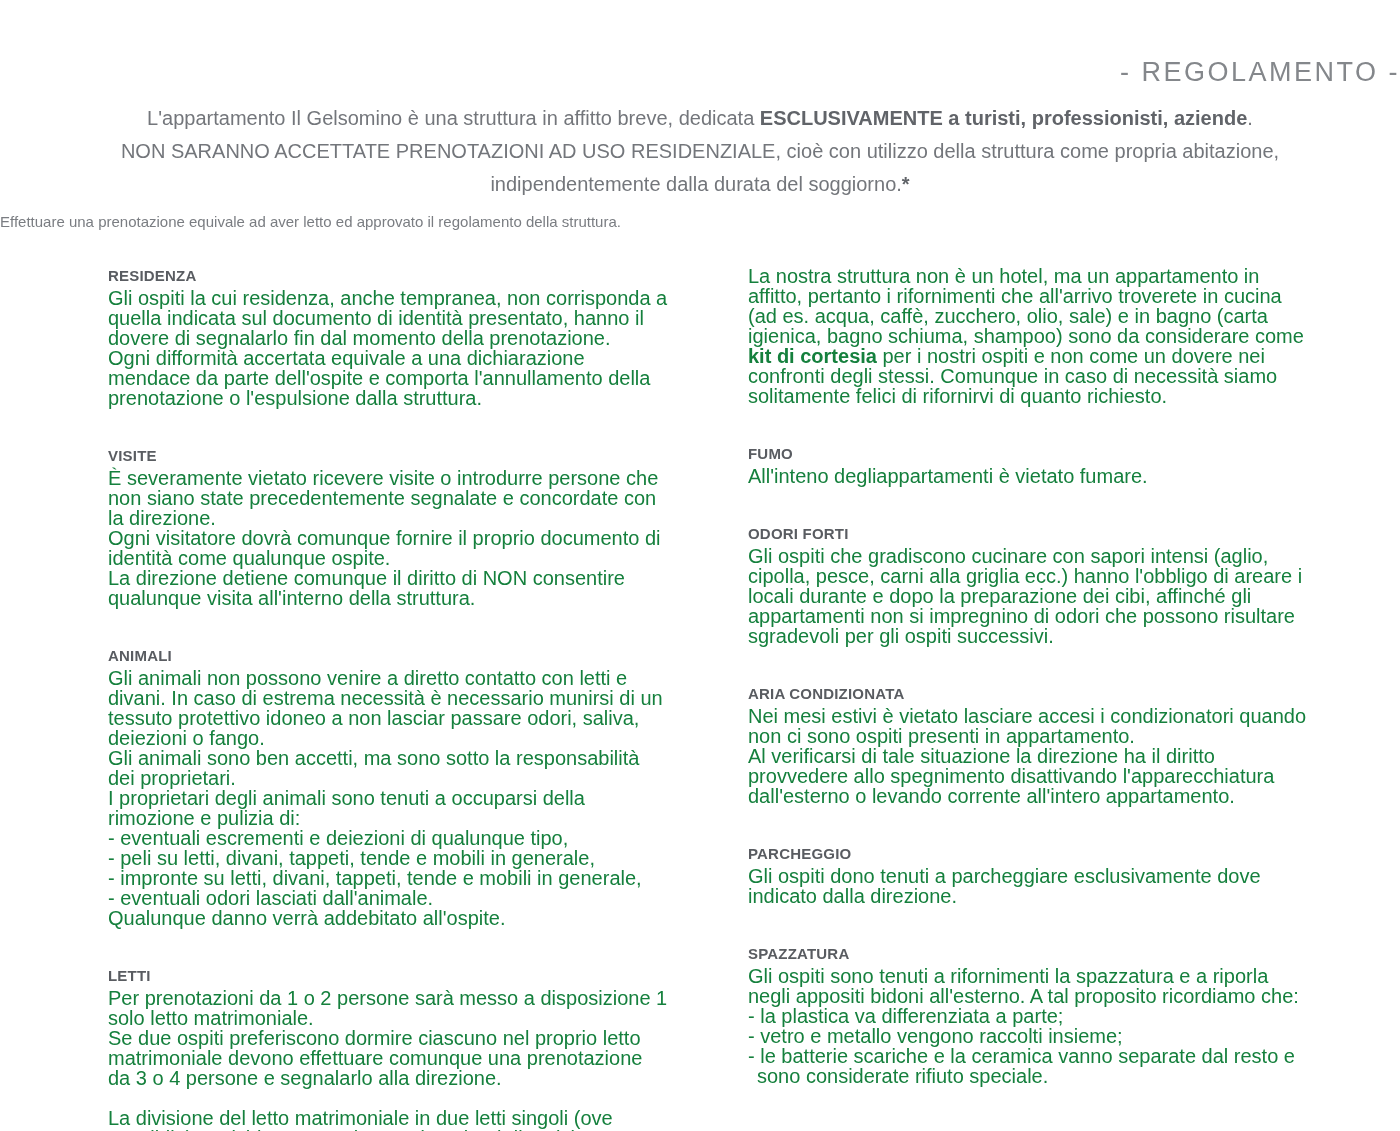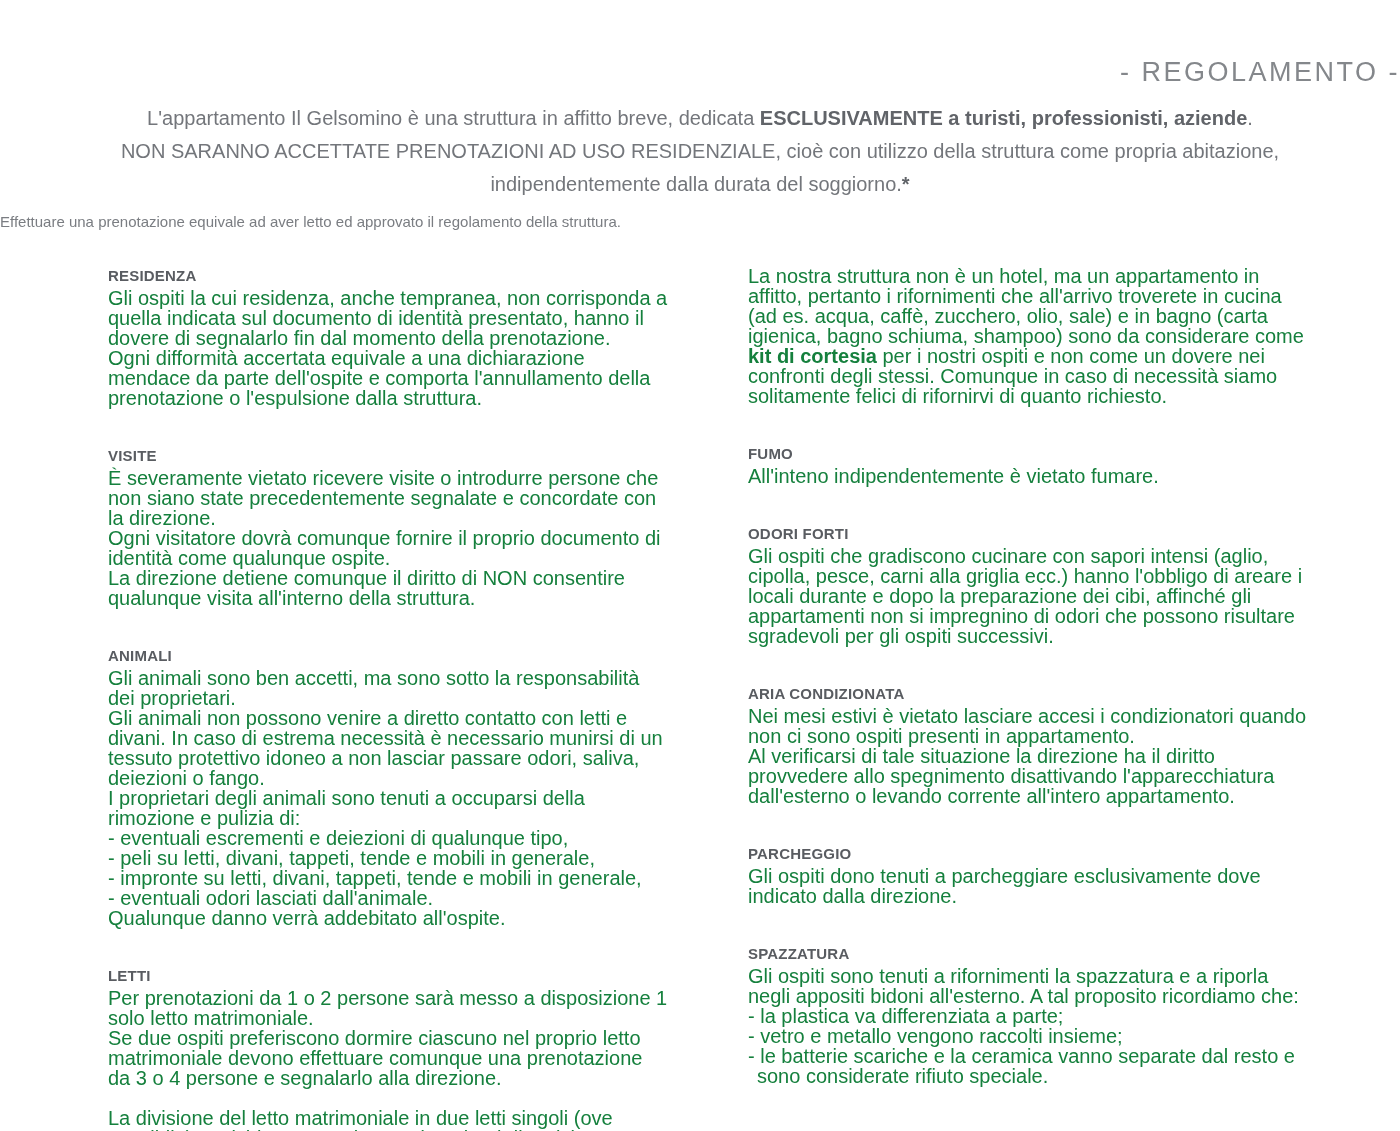--- a/index.html
+++ b/index.html
@@ -104,22 +104,22 @@
 
       <section class="rule-section">
         <h2>VISITE</h2>
         <p>È severamente vietato ricevere visite o introdurre persone che non siano state precedentemente segnalate e concordate con la direzione.</p>
         <p>Ogni visitatore dovrà comunque fornire il proprio documento di identità come qualunque ospite.</p>
         <p>La direzione detiene comunque il diritto di NON consentire qualunque visita all'interno della struttura.</p>
       </section>
 
       <section class="rule-section">
         <h2>ANIMALI</h2>
+        <p>Gli animali non possono venire a diretto contatto con letti e divani. In caso di estrema necessità è necessario munirsi di un tessuto protettivo idoneo a non lasciar passare odori, saliva, deiezioni o fango.</p>
         <p>Gli animali sono ben accetti, ma sono sotto la responsabilità dei proprietari.</p>
-        <p>Gli animali non possono venire a diretto contatto con letti e divani. In caso di estrema necessità è necessario munirsi di un tessuto protettivo idoneo a non lasciar passare odori, saliva, deiezioni o fango.</p>
         <p>I proprietari degli animali sono tenuti a occuparsi della rimozione e pulizia di:</p>
         <p class="bullet">- eventuali escrementi e deiezioni di qualunque tipo,</p>
         <p class="bullet">- peli su letti, divani, tappeti, tende e mobili in generale,</p>
         <p class="bullet">- impronte su letti, divani, tappeti, tende e mobili in generale,</p>
         <p class="bullet">- eventuali odori lasciati dall'animale.</p>
         <p>Qualunque danno verrà addebitato all'ospite.</p>
       </section>
 
       <section class="rule-section">
         <h2>LETTI</h2>
@@ -131,21 +131,21 @@
     </div>
 
     <div class="col">
 
       <section class="rule-section">
         <p><span>La nostra struttura non è un hotel, ma un appartamento in affitto, pertanto i rifornimenti che all'arrivo troverete in cucina (ad es. acqua, caffè, zucchero, olio, sale) e in bagno (carta igienica, bagno schiuma, shampoo) sono da considerare come </span><b>kit di cortesia</b><span> per i nostri ospiti e non come un dovere nei confronti degli stessi. Comunque in caso di necessità siamo solitamente felici di rifornirvi di quanto richiesto.</span></p>
       </section>
 
       <section class="rule-section">
         <h2>FUMO</h2>
-        <p>All'inteno indipendentemente è vietato fumare.</p>
+        <p>All'inteno degliappartamenti è vietato fumare.</p>
       </section>
 
       <section class="rule-section">
         <h2>ODORI FORTI</h2>
         <p>Gli ospiti che gradiscono cucinare con sapori intensi (aglio, cipolla, pesce, carni alla griglia ecc.) hanno l'obbligo di areare i locali durante e dopo la preparazione dei cibi, affinché gli appartamenti non si impregnino di odori che possono risultare sgradevoli per gli ospiti successivi.</p>
       </section>
 
       <section class="rule-section">
         <h2>ARIA CONDIZIONATA</h2>
         <p>Nei mesi estivi è vietato lasciare accesi i condizionatori quando non ci sono ospiti presenti in appartamento.</p>

